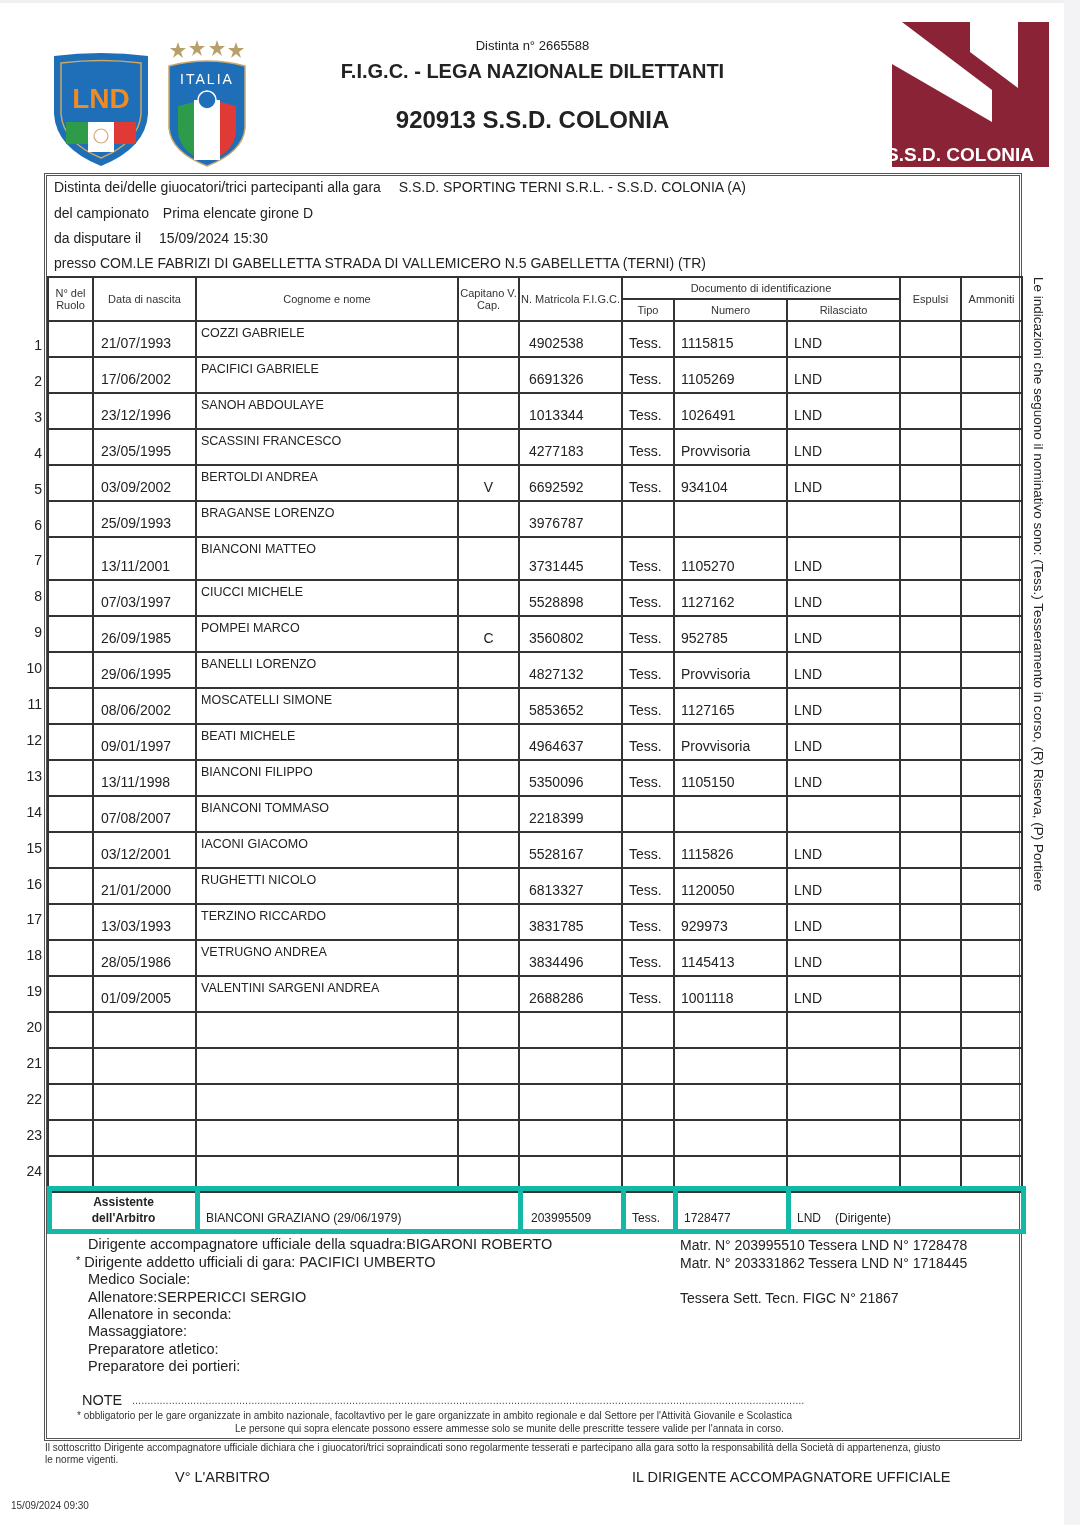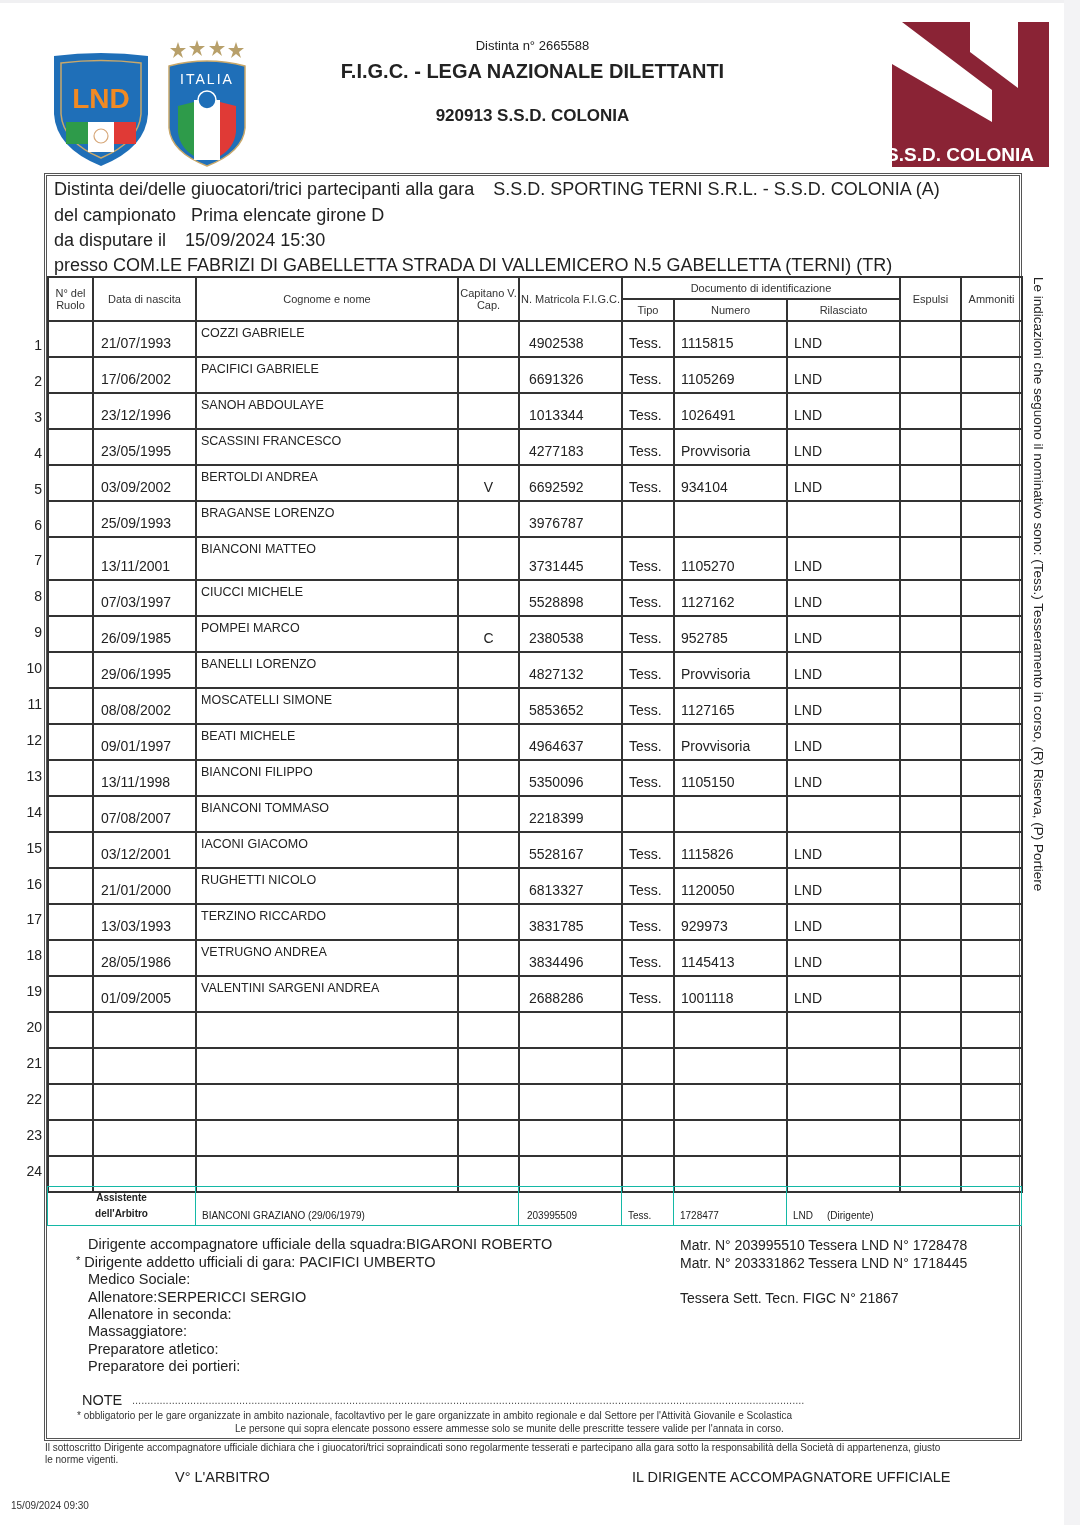--- a/index.html
+++ b/index.html
@@ -5,28 +5,28 @@
   html, body { margin:0; padding:0; }
   body { width:1080px; height:1525px; background:#ffffff; position:relative; overflow:hidden;
          font-family:"Liberation Sans", sans-serif; color:#222; }
   .right-strip { position:absolute; left:1064px; top:0; width:16px; height:1525px; background:#f3f3f5; }
   .top-strip { position:absolute; left:0; top:0; width:1080px; height:3px; background:#f0f0f2; }
 
   
   .distinta-no { position:absolute; left:0; width:1065px; top:38px; text-align:center; font-size:13px; }
   .distinta-no span { margin-left:0; }
   .h-title { position:absolute; left:0; width:1065px; top:60px; text-align:center; font-size:20px; font-weight:bold; }
-  .h-club { position:absolute; left:0; width:1065px; top:106px; text-align:center; font-size:17px; font-weight:bold; }
+  .h-club { position:absolute; left:0; width:1065px; top:106px; text-align:center; font-size:24px; font-weight:bold; }
 
   
   .logo { position:absolute; }
 
   
   .frame { position:absolute; left:44px; top:173px; width:978px; height:1268px; border:3px double #555; box-sizing:border-box; }
-  .info-line { position:absolute; font-size:18px; white-space:nowrap; }
+  .info-line { position:absolute; font-size:14px; white-space:nowrap; }
   .info-line .val { margin-left:10px; }
 
   table.grid { position:absolute; left:47px; top:276px; border-collapse:collapse; table-layout:fixed; }
   table.grid td, table.grid th { border:2px solid #333; padding:0; font-weight:normal; }
   table.grid th { font-size:11px; color:#333; text-align:center; line-height:12px; }
   table.grid td { height:32px; font-size:14px; vertical-align:bottom; position:relative; }
   td .dob { padding:0 0 5px 7px; display:block; }
   td .name { position:absolute; left:4px; top:4px; font-size:12.5px; }
   td .cc { text-align:center; display:block; padding-bottom:5px; }
   td .mat { padding:0 0 5px 9px; display:block; }
@@ -34,21 +34,21 @@
   td .num { padding:0 0 5px 6px; display:block; }
   td .ril { padding:0 0 5px 6px; display:block; }
 
   .rownum { position:absolute; left:0; width:42px; text-align:right; font-size:14px; }
 
   .vertical-note { position:absolute; left:1030px; top:277px; width:20px; height:670px; }
   .vertical-note span { position:absolute; left:0; top:0; transform-origin:0 0; transform:translate(16px,0) rotate(90deg);
                         white-space:nowrap; font-size:13.5px; }
 
   .assist { position:absolute; left:47px; top:1186px; border-collapse:collapse; table-layout:fixed; }
-  .assist td { border:1px solid #14b8a6; height:38px; font-size:10px; vertical-align:bottom; padding:0;margin-top:20px; }
+  .assist td { border:5px solid #14b8a6; height:38px; font-size:12px; vertical-align:bottom; padding:0;margin-top:20px; }
 
   .staff { position:absolute; font-size:14.5px; white-space:nowrap; }
   .staff-r { position:absolute; font-size:14px; white-space:nowrap; }
   .small { position:absolute; font-size:10px; white-space:nowrap; color:#333; }
 </style>
 </head>
 <body>
 
 <div class="top-strip"></div>
 <div class="right-strip"></div>
@@ -380,21 +380,21 @@
         <td>
           <span class="dob">26/09/1985</span>
         </td>
         <td>
           <span class="name">POMPEI MARCO</span>
         </td>
         <td>
           <span class="cc">C</span>
         </td>
         <td>
-          <span class="mat">2380538</span>
+          <span class="mat">3560802</span>
         </td>
         <td>
           <span class="tipo">Tess.</span>
         </td>
         <td>
           <span class="num">952785</span>
         </td>
         <td>
           <span class="ril">LND</span>
         </td>
@@ -423,21 +423,21 @@
         </td>
         <td>
           <span class="ril">LND</span>
         </td>
         <td></td>
         <td></td>
       </tr>
       <tr style="height: 36px;">
         <td></td>
         <td>
-          <span class="dob">08/08/2002</span>
+          <span class="dob">08/06/2002</span>
         </td>
         <td>
           <span class="name">MOSCATELLI SIMONE</span>
         </td>
         <td>
           <span class="cc"></span>
         </td>
         <td>
           <span class="mat">5853652</span>
         </td>

